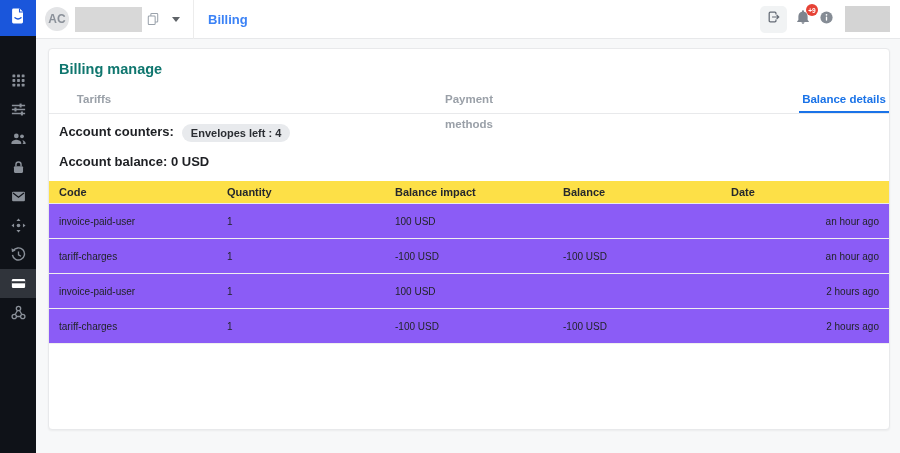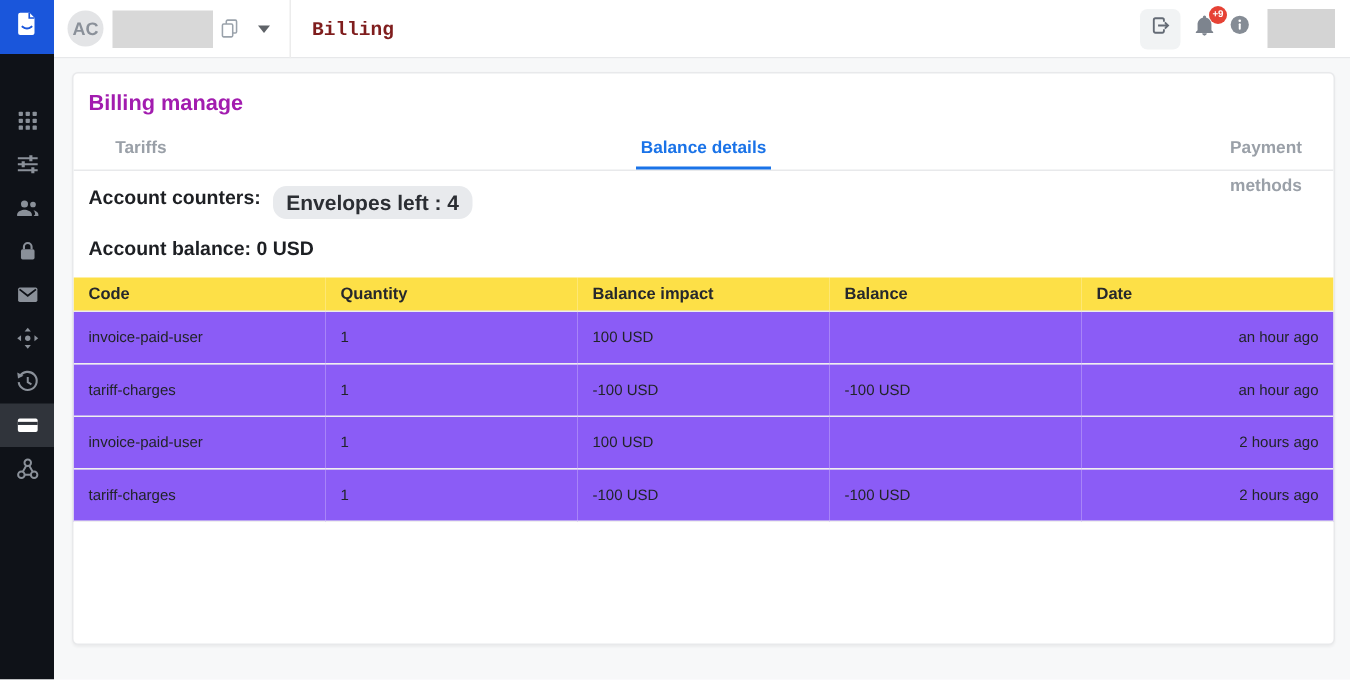--- a/index.html
+++ b/index.html
@@ -21,45 +21,45 @@
   
   .header { position:absolute; left:36px; top:0; width:864px; height:39px; background:#ffffff;
             border-bottom:1px solid #e7e8ea; display:flex; align-items:center; padding:0 10px 0 9px; }
   .avatar { width:24px; height:24px; border-radius:50%; background:#e3e4e6; color:#8a9099;
             font-size:12px; font-weight:bold; display:flex; align-items:center; justify-content:center; flex:none; }
   .redacted-ws { width:67px; height:25px; background:#d8d8d8; margin-left:6px; flex:none; }
   .copy-btn { margin-left:5px; display:flex; cursor:pointer; }
   .caret { margin-left:13px; width:0; height:0; border-left:4px solid transparent; border-right:4px solid transparent;
            border-top:5px solid #5f6368; cursor:pointer; }
   .header-divider { width:1px; height:39px; background:#ececec; margin-left:13px; }
-  .page-title { margin-left:14px; font-size:13px; font-weight:700; color:#7f1d1d;font-family:Liberation Mono, monospace; }
+  .page-title { margin-left:14px; font-size:13px; font-weight:700; color:#3b82f6; }
   .header-right { margin-left:auto; display:flex; align-items:center; gap:8px; }
   .exit-btn { width:27px; height:27px; background:#f1f3f4; border-radius:5px; display:flex;
               align-items:center; justify-content:center; cursor:pointer; }
   .bell-wrap { position:relative; cursor:pointer; display:flex; }
   .badge { position:absolute; top:-5px; right:-7px; min-width:12px; height:12px; border-radius:7px;
            background:#e64235; color:#fff; font-size:6.5px; font-weight:700;
            display:flex; align-items:center; justify-content:center; padding:0 1px; }
   .info-btn { display:flex; cursor:pointer; }
   .redacted-user { width:45px; height:26px; background:#d4d4d4; margin-left:3px; cursor:pointer; }
 
   
   .main { position:absolute; left:36px; top:39px; width:864px; height:414px; background:#f7f8f9; }
   .card { position:absolute; left:12px; top:9px; width:842px; height:382px; background:#ffffff;
           border:1px solid #e8e9eb; border-radius:4px; box-shadow:0 1px 2px rgba(0,0,0,0.05); overflow:hidden; }
-  .card-title { padding:12px 10px 10px 10px; font-size:14.5px; font-weight:700; color:#a21caf; }
+  .card-title { padding:12px 10px 10px 10px; font-size:14.5px; font-weight:700; color:#0f766e; }
 
   .tabs { display:flex; border-bottom:1px solid #e8e9eb; height:27px;justify-content:space-between; }
   .tab { width:90px; text-align:center; font-size:11.5px; font-weight:600; color:#9aa0a8;
          line-height:25px; cursor:pointer; }
   .tab.active { color:#1a73e8; border-bottom:2px solid #1a73e8; }
 
   .counters-row { margin:10px 10px 0 10px; display:flex; align-items:flex-start; gap:8px; }
   .counters-label { font-size:13px; font-weight:700; color:#1d1f23; }
-  .pill { background:#e8eaed; border-radius:9px; padding:3px 9px; font-size:14px; font-weight:700; color:#2b2e33; }
+  .pill { background:#e8eaed; border-radius:9px; padding:3px 9px; font-size:11px; font-weight:700; color:#2b2e33; }
   .balance-line { margin:12px 10px 0 10px; font-size:13px; font-weight:700; color:#1d1f23; }
 
   table { width:100%; border-collapse:collapse; table-layout:fixed; margin-top:12px; }
   thead th { background:#fde047; font-size:11px; font-weight:700; text-align:left;
              padding:5px 0 5px 10px; color:#26282c; border-bottom:1px solid #ececed; }
   tbody td { font-size:10px; font-weight:400; color:#212428; padding:0 0 0 10px;
              height:35px; border-bottom:1px solid #efefef; background:#8b5cf6; }
   tbody td.date-cell { text-align:right; padding-right:10px; }
 </style>
 </head>
@@ -210,22 +210,22 @@
     <div class="redacted-user"></div>
   </div>
 </div>
 
 <div class="main">
   <div class="card">
     <div class="card-title">Billing manage</div>
 
     <div class="tabs">
       <div class="tab">Tariffs</div>
+      <div class="tab">Payment methods</div>
       <div class="tab active">Balance details</div>
-      <div class="tab">Payment methods</div>
     </div>
 
     <div class="counters-row">
       <span class="counters-label">Account counters:</span>
       <span class="pill">Envelopes left : 4</span>
     </div>
 
     <div class="balance-line">Account balance: 0 USD</div>
 
     <table>

